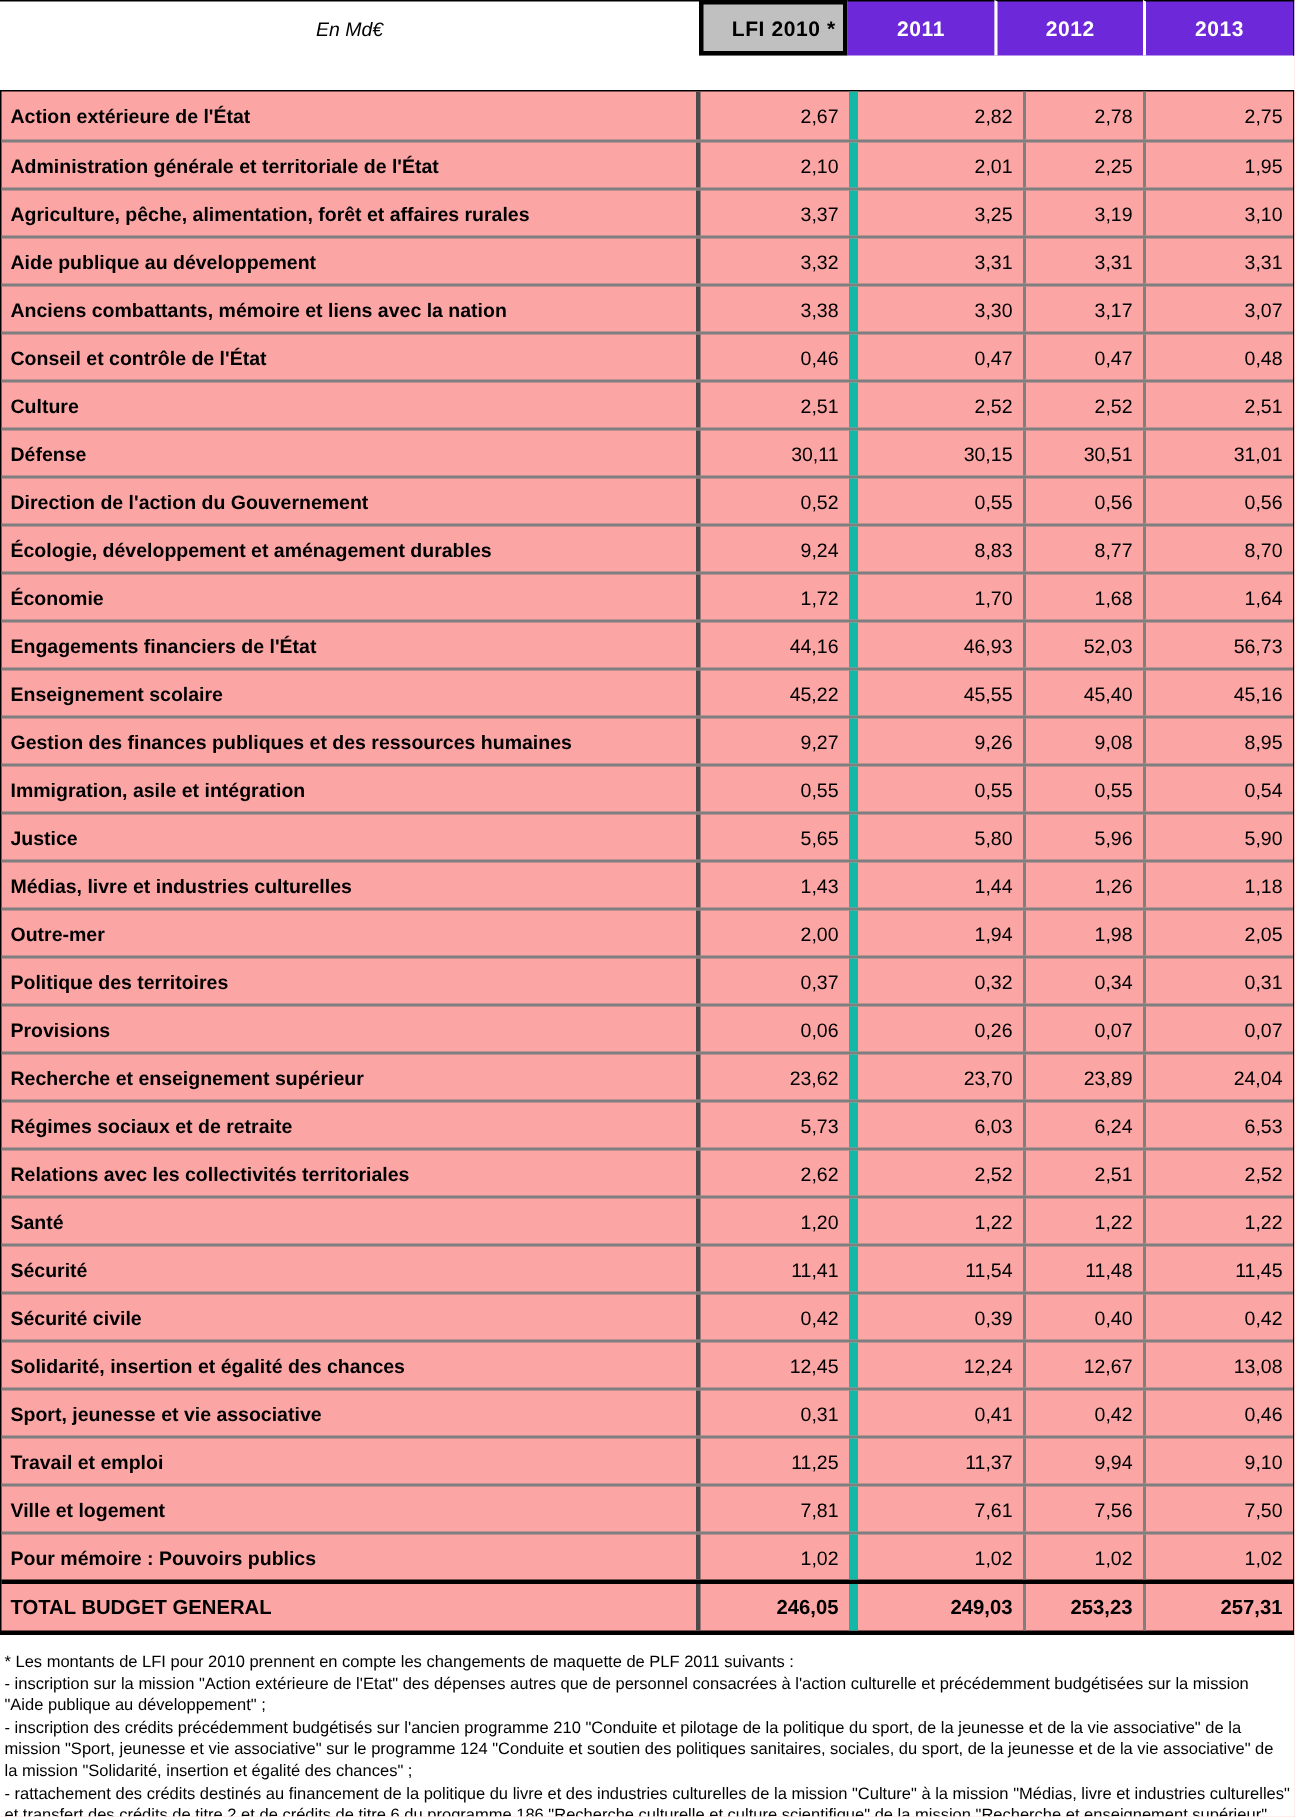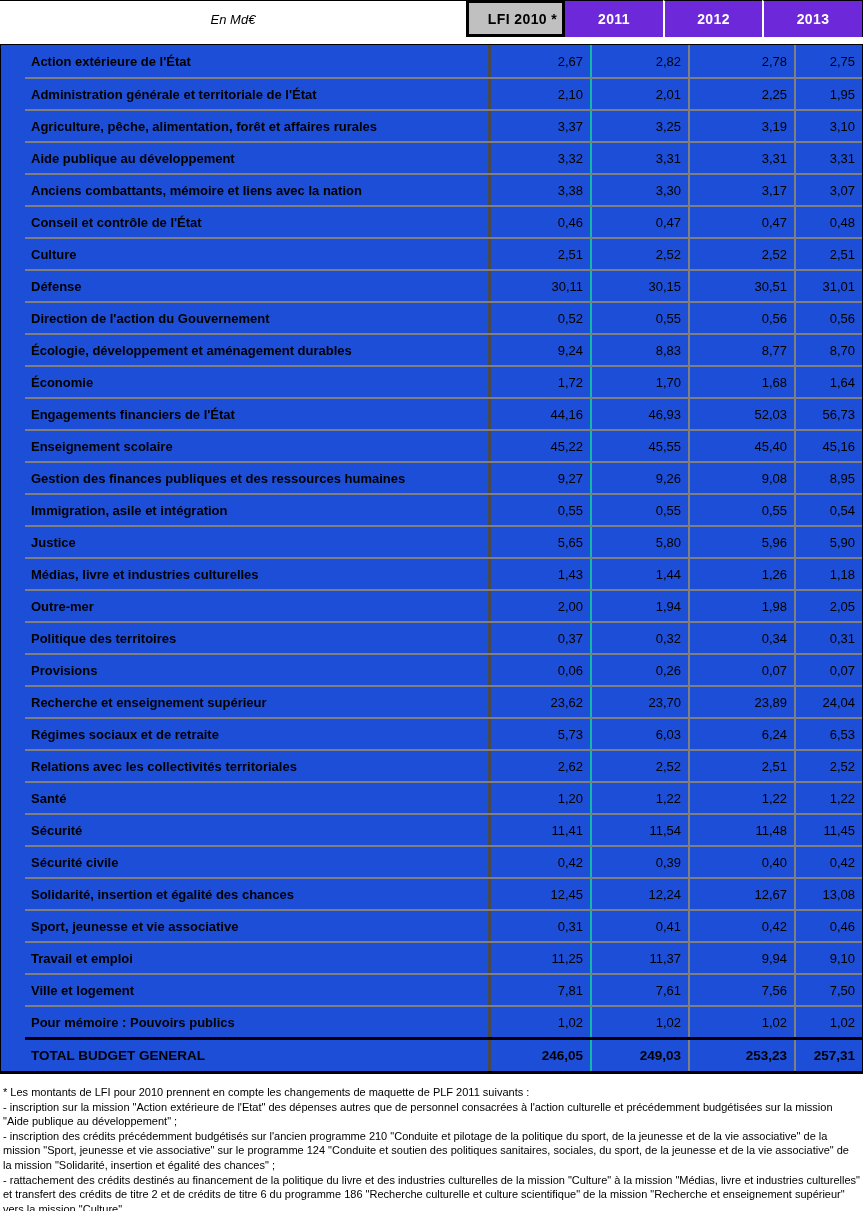--- a/index.html
+++ b/index.html
@@ -30,42 +30,41 @@
   .hdr-lfi { width: 99px; background: #c0c0c0; border: 3px solid #000; padding-left: 14px; }
   .hdr-dark { background: #6d28d9; color: #ffffff; border-top: 1px solid #000; }
   .hdr-dark.hc1 { width: 98px; }
   .hdr-dark.hc2 { width: 99px; border-left: 2px solid #ffffff; }
   .hdr-dark.hc3 { flex: 1; border-left: 2px solid #ffffff; border-right: 1px solid #000; }
 
   
   .tbl-body {
     box-sizing: border-box;
     width: 863px;
-    margin-top: 7px;
+    margin-top: 23px;
     border: 1px solid #000;
     border-bottom: 3px solid #000;
-    background: #1d4ed8;
-    padding-left: 24px;
+    background: #fca5a5;
   }
   .row { display: flex; height: 32px; box-sizing: border-box; }
   .row + .row { border-top: 2px solid #7f7f7f; }
   .cell {
     box-sizing: border-box;
     display: flex; align-items: center;
     font-size: 13px; overflow: hidden; white-space: nowrap;
   }
   .cell.label {
     width: 466px; padding-left: 6px;
     font-weight: bold;
     border-right: 3px solid #4a4a4a;
   }
   .cell.num { justify-content: flex-end; padding-right: 7px; }
   .cell.c0 { width: 99px; }
-  .cell.c1 { width: 98px; border-left: 2px solid #14b8a6; }
-  .cell.c2 { width: 106px; border-left: 2px solid #7f7f7f; }
+  .cell.c1 { width: 116px; border-left: 6px solid #14b8a6; }
+  .cell.c2 { width: 80px; border-left: 2px solid #7f7f7f; }
   .cell.c3 { flex: 1; border-left: 2px solid #7f7f7f; }
   .row.total-row { border-top: 3px solid #000; height: 34px; }
   .row.total-row .cell { font-weight: bold; font-size: 13.5px; }
 
   
   .footnotes {
     margin-top: 11px;
     padding: 0 3px;
     font-size: 11px;
     line-height: 14.6px;

